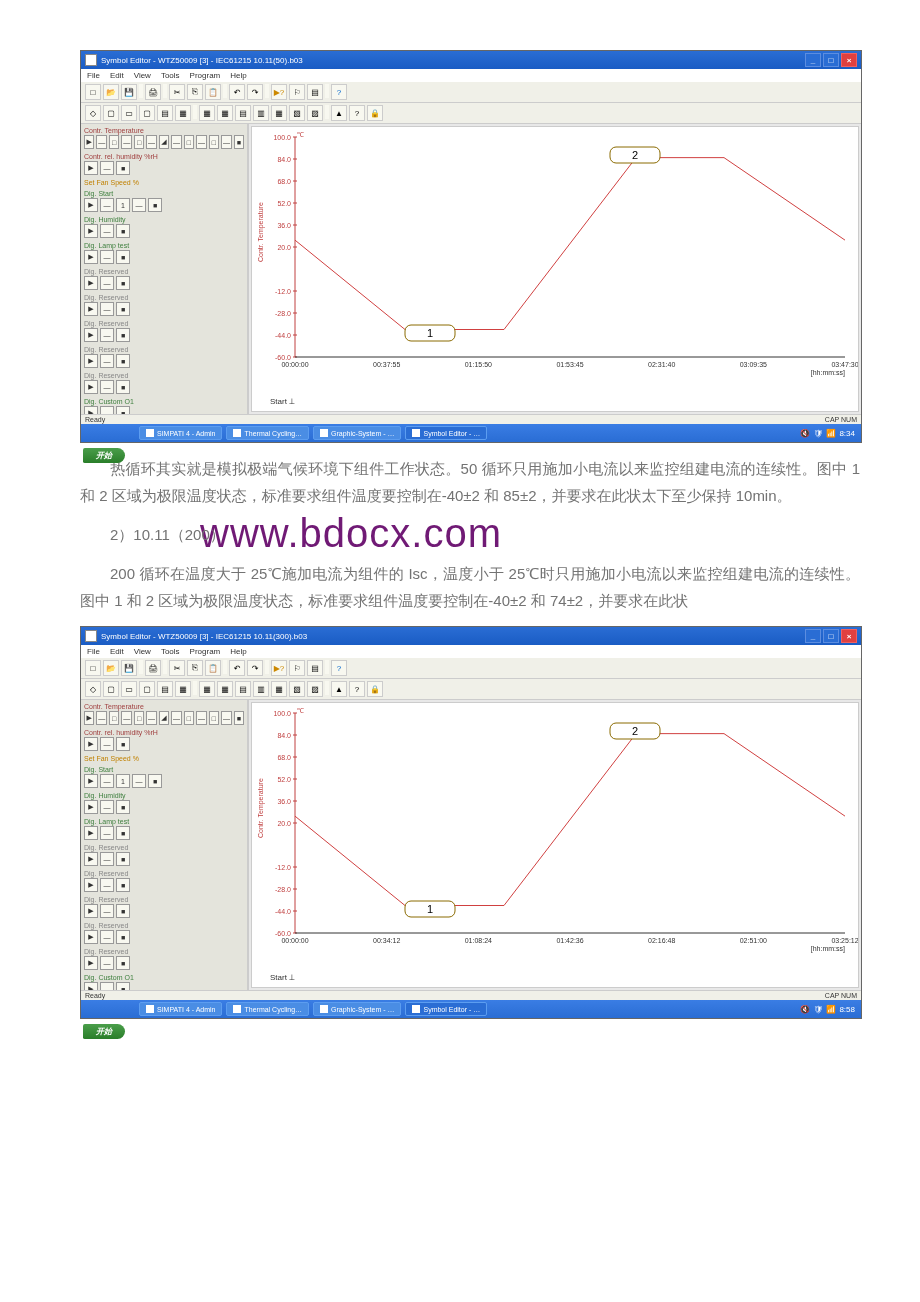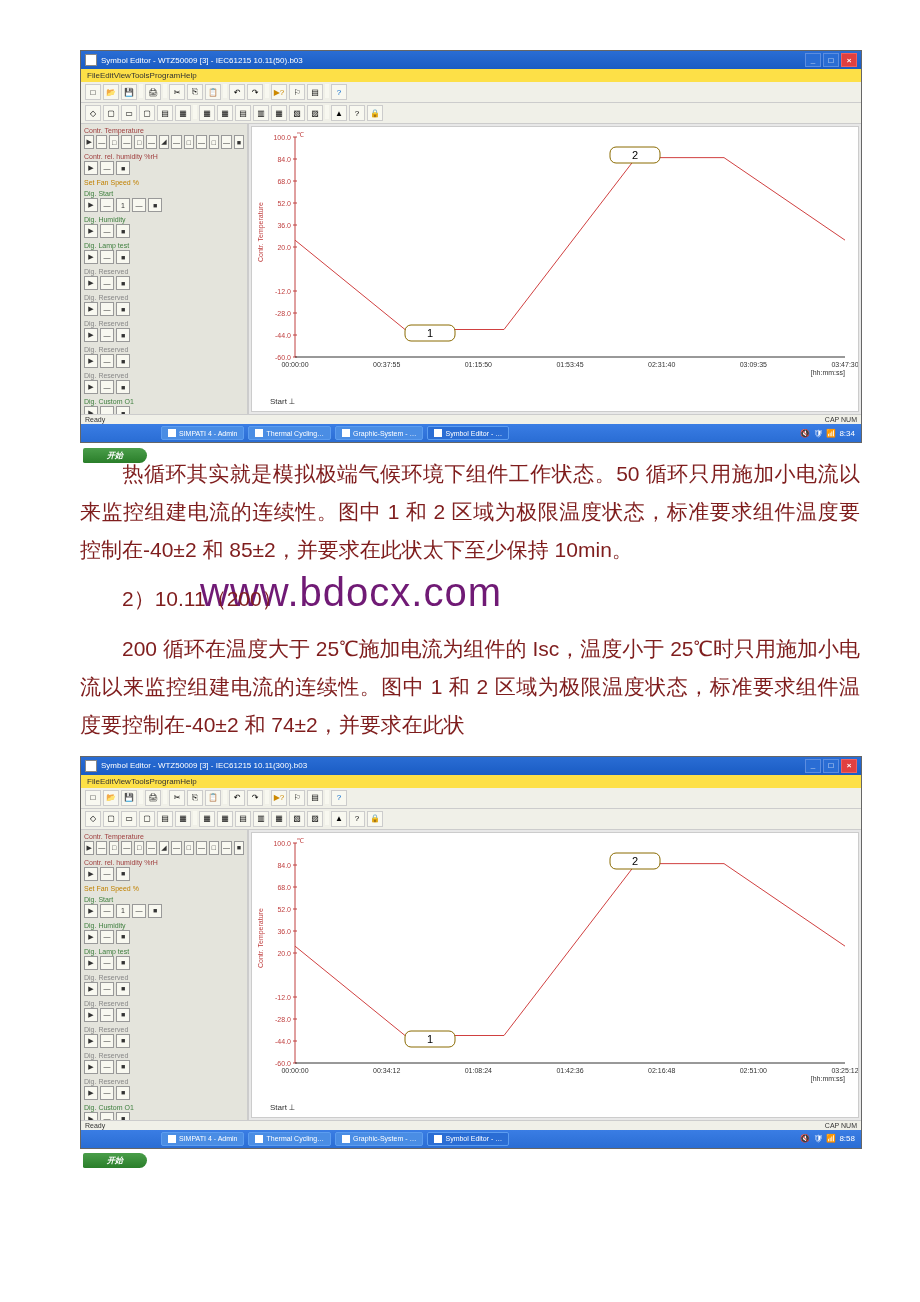--- a/index.html
+++ b/index.html
@@ -37,24 +37,25 @@
   .winbtns { display: flex; gap: 2px; }
   .winbtn {
     width: 14px; height: 12px;
     display: flex; align-items: center; justify-content: center;
     font-size: 8px; font-weight: bold;
   }
   .winbtn.min { background: #2a6dd4; color: #fff; border: 1px solid #5c8de0; }
   .winbtn.max { background: #2a6dd4; color: #fff; border: 1px solid #5c8de0; }
   .winbtn.close { background: #e04040; color: #fff; border: 1px solid #f06060; }
   .menubar {
-    background: #fde047;
+    background: #ffffff;
     padding: 2px 6px;
     color: #333;
     display: flex;
+    gap: 10px;
   }
   .toolbar {
     background: #f0f0e8;
     padding: 2px 4px;
     display: flex;
     gap: 2px;
     border-bottom: 1px solid #ccc;
   }
   .tbtn {
     width: 14px; height: 14px;
@@ -135,21 +136,21 @@
     height: 18px;
     display: flex;
     align-items: center;
     padding: 0 2px;
     gap: 4px;
     color: #fff;
     font-size: 8px;
   }
   .startbtn {
     background: linear-gradient(#4a9e4a, #2a7e2a);
-    padding: 2px 24px;
+    padding: 2px 13px;
     border-radius: 2px 8px 8px 2px;
     font-style: italic;
     font-weight: bold;
     margin-top: 44px;
   }
   .taskitem {
     background: #4a8de4;
     padding: 2px 6px;
     border: 1px solid #5c9df0;
     border-radius: 2px;
@@ -160,23 +161,23 @@
   }
   .taskitem .ticon { width: 8px; height: 8px; background: #fff; }
   .tray {
     margin-left: auto;
     display: flex;
     gap: 3px;
     align-items: center;
     padding-right: 4px;
   }
   .para {
-    font-size: 21px;
+    font-size: 15px;
     line-height: 1.8;
-    color: #7f1d1d;
+    color: #737373;
     margin: 12px 0;
     text-align: justify;
   }
   .para .indent { display: inline-block; width: 2em; }
   .axis-label-v {
     font-size: 7px;
     fill: #c04040;
   }
   .callout-rect {
     fill: #fff;

